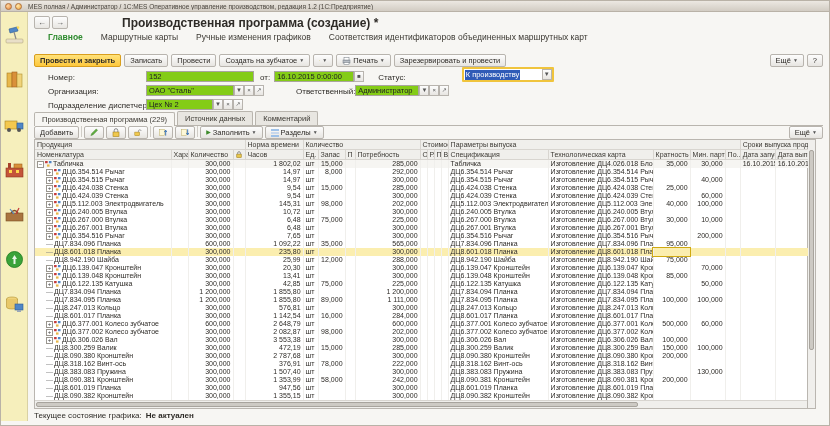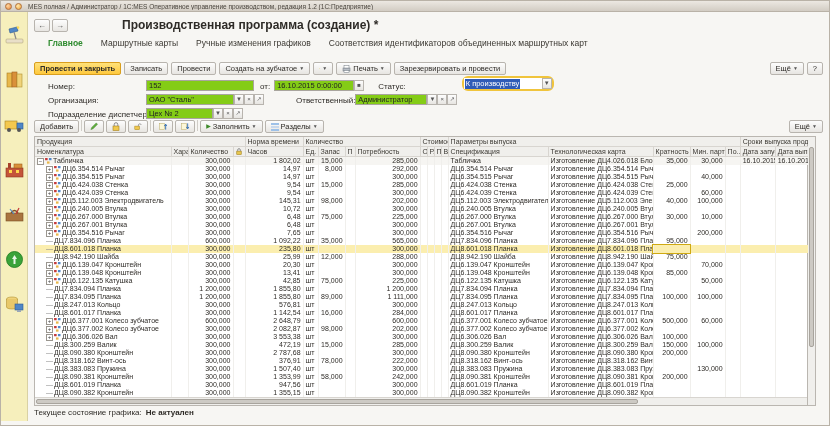--- a/index.html
+++ b/index.html
@@ -42,21 +42,21 @@
 
   
   .formarea { margin-top:2px; }
   .frow { display:flex; align-items:flex-end; height:13px; margin-bottom:1px; font-size:8px; color:#2e2b27; }
   .flabel { white-space:nowrap; }
   .l1 { width:112px; padding-left:14px; }
   .input { height:11px; border:1px solid #a9a59e; background:#84cc16; font-size:7.5px; padding:0 2px; line-height:10px; color:#222; display:flex; align-items:center; }
   .fieldbtn { width:10px; height:11px; border:1px solid #b8b4ae; background:linear-gradient(#fdfdfd,#e7e5e1); font-size:6px; line-height:9px; text-align:center; color:#555; cursor:pointer; }
   .combo-group { display:flex; }
   .midlabel { margin-left:8px; margin-right:4px; }
-  .status-wrap { display:flex; border:2px solid #f0c43c; border-radius:6px; }
+  .status-wrap { display:flex; border:2px solid #f0c43c; border-radius:1px; }
   .status-field { width:78px; height:11px; background:#fff; display:flex; align-items:center; padding:0 1px; }
   .status-sel { background:#2f5bb7; color:#fff; font-size:7.5px; line-height:10px; padding:0 1px; }
 
   
   .doctabs { display:flex; align-items:flex-end; height:13px; margin-top:2px; border-bottom:1px solid #b9b5ae; }
   .dtab { font-size:7.5px; padding:2px 7px; border:1px solid #b9b5ae; border-bottom:none; background:#e8e6e1; color:#3b3832; margin-right:2px; border-radius:2px 2px 0 0; cursor:pointer; white-space:nowrap; }
   .dtab.active { background:#f7f6f3; position:relative; top:1px; }
 
   
   .ttool { display:flex; align-items:flex-start; height:17px; gap:2px; }
@@ -209,37 +209,42 @@
         <div class="frow">
           <span class="flabel l1">Организация:</span>
           <span class="combo-group">
             <span class="input" style="width:88px">ОАО "Сталь"</span>
             <span class="fieldbtn">▼</span>
             <span class="fieldbtn">×</span>
             <span class="fieldbtn">↗</span>
           </span>
           <span class="flabel" style="margin-left:32px;margin-right:0">Ответственный:</span>
           <span class="combo-group">
-            <span class="input" style="width:72px">Администратор</span>
+            <span class="input" style="width:64px">Администратор</span>
             <span class="fieldbtn">▼</span>
             <span class="fieldbtn">×</span>
             <span class="fieldbtn">↗</span>
           </span>
         </div>
         <div class="frow">
           <span class="flabel l1">Подразделение диспетчер:</span>
           <span class="combo-group">
             <span class="input" style="width:67px">Цех № 2</span>
             <span class="fieldbtn">▼</span>
             <span class="fieldbtn">×</span>
             <span class="fieldbtn">↗</span>
           </span>
         </div>
       </div>
 
+      <div class="doctabs">
+        <span class="dtab active">Производственная программа (229)</span>
+        <span class="dtab">Источник данных</span>
+        <span class="dtab">Комментарий</span>
+      </div>
 
       <div class="ttool">
         <span class="btn">Добавить</span>
         <span class="sep"></span>
         <span class="btn iconbtn">
             <svg width="9" height="9" viewBox="0 0 9 9">
               <path d="M1 8 L2 5.5 L7 0.5 L8.5 2 L3.5 7 Z" fill="#5fae3f" stroke="#3d7a25" stroke-width="0.5"></path>
             </svg>
           </span>
         <span class="btn iconbtn">

